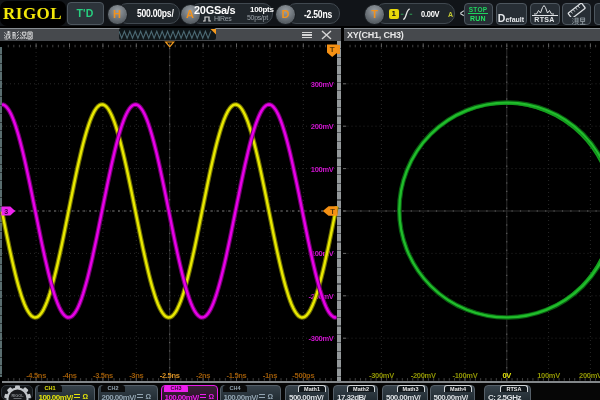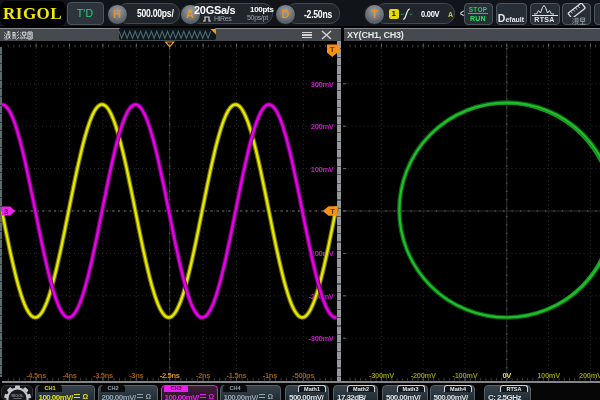--- a/index.html
+++ b/index.html
@@ -10,21 +10,21 @@
 .btn{position:absolute;background:#272e35;border:1px solid #4d565e;border-radius:4px;}
 .hdr{position:absolute;top:28px;height:12.5px;background:#46494d;color:#e8e8e8;border-top:1px solid #878d92;}
 .wt{color:#fff;font-weight:bold;}
 </style></head><body>
 <div id="root">
 
   <div class="topbar"></div>
   <div class="abs" style="left:0;top:0.5px;width:66px;height:25px;background:#000;border-radius:7px;"></div>
   <div class="abs" style="left:3px;top:4px;width:62px;font-family:'Liberation Serif',serif;font-weight:bold;font-size:17px;color:#f2e70a;letter-spacing:0.5px;">RIGOL</div>
   <div class="btn" style="left:66.5px;top:2px;width:37px;height:23px;background:#2d343b;"></div>
-  <div class="abs" style="left:66.5px;top:6.5px;width:37px;text-align:center;font-size:10.5px;font-weight:normal;color:#27cf80;letter-spacing:0.2px;">T'D</div>
+  <div class="abs" style="left:66.5px;top:6.5px;width:37px;text-align:center;font-size:10.5px;font-weight:bold;color:#27cf80;letter-spacing:0.2px;">T'D</div>
 
   <div class="pill" style="left:117px;top:3px;width:63px;"></div>
   <div class="circ" style="left:106.5px;top:3.5px;">H</div>
   <div class="abs wt" style="left:136.5px;top:7px;font-size:11px;letter-spacing:-0.3px;transform:scaleX(0.78);transform-origin:0 0;">500.00ps/</div>
 
   <div class="pill" style="left:190px;top:3px;width:83px;border-radius:10px;"></div>
   <div class="circ" style="left:179.5px;top:3.5px;">A</div>
   <div class="abs wt" style="left:194px;top:4px;font-size:11px;letter-spacing:-0.3px;">20GSa/s</div>
   <div class="abs" style="left:214px;top:14.5px;font-size:7px;color:#9aa2a8;letter-spacing:-0.3px;">HiRes</div>
   <svg class="abs" style="left:203px;top:15px;" width="10" height="8">

